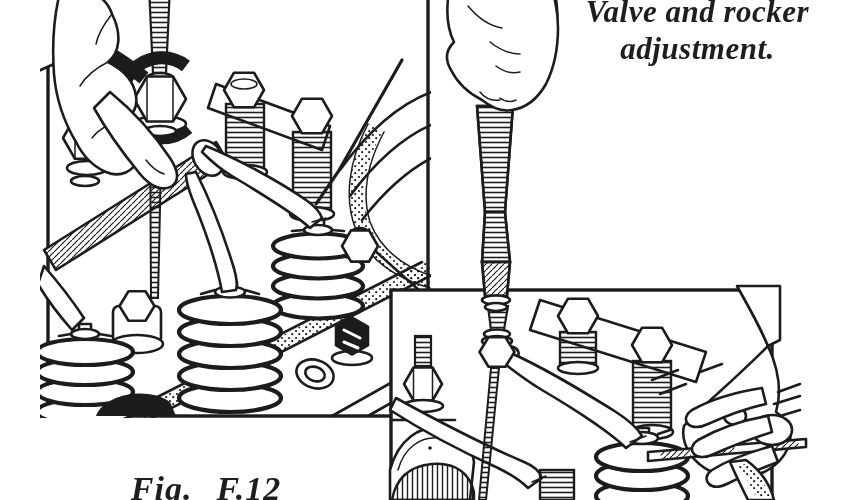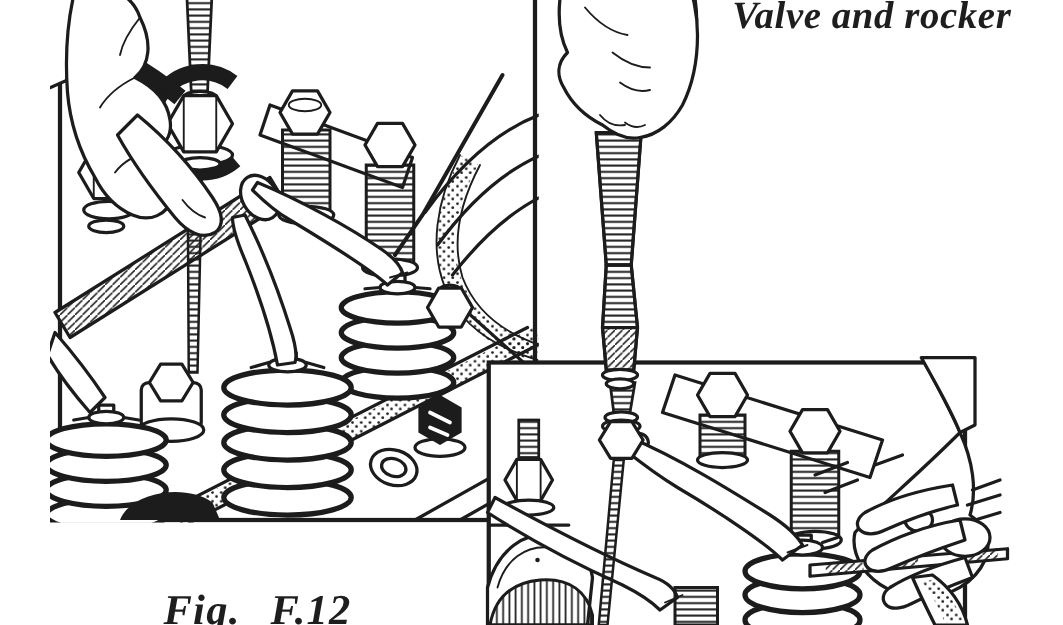--- a/index.html
+++ b/index.html
@@ -275,19 +275,20 @@
     <ellipse class="w" cx="496" cy="307" rx="11" ry="4"></ellipse>
     <path class="s" d="M520,-12 C528,8 536,24 542,36 M554,-12 C557,2 558,12 557,22"></path>
     <path class="w" d="M450,-14 C446,6 446,26 454,42 C446,50 445,60 451,70 C458,84 470,94 482,100 C492,108 502,112 512,110 C526,108 538,98 546,84 C554,68 558,48 558,28 C558,10 554,-6 550,-14 Z"></path>
     <path class="thin" d="M468,6 C478,18 490,26 502,28 M490,42 C500,50 510,54 520,54 M496,66 C504,72 512,74 520,72"></path>
     <path class="thin" d="M480,92 q8,10 20,8 M500,98 q8,6 16,2"></path>
   </g>
 </svg>
 
   <div class="fig-title">
     <div>Valve and rocker</div>
+    <div>adjustment.</div>
   </div>
 
   <div class="fig-caption">
     <span>Fig.</span><span class="gap"></span><span>F.12</span>
   </div>
 
 </div>
 
 </body></html>

